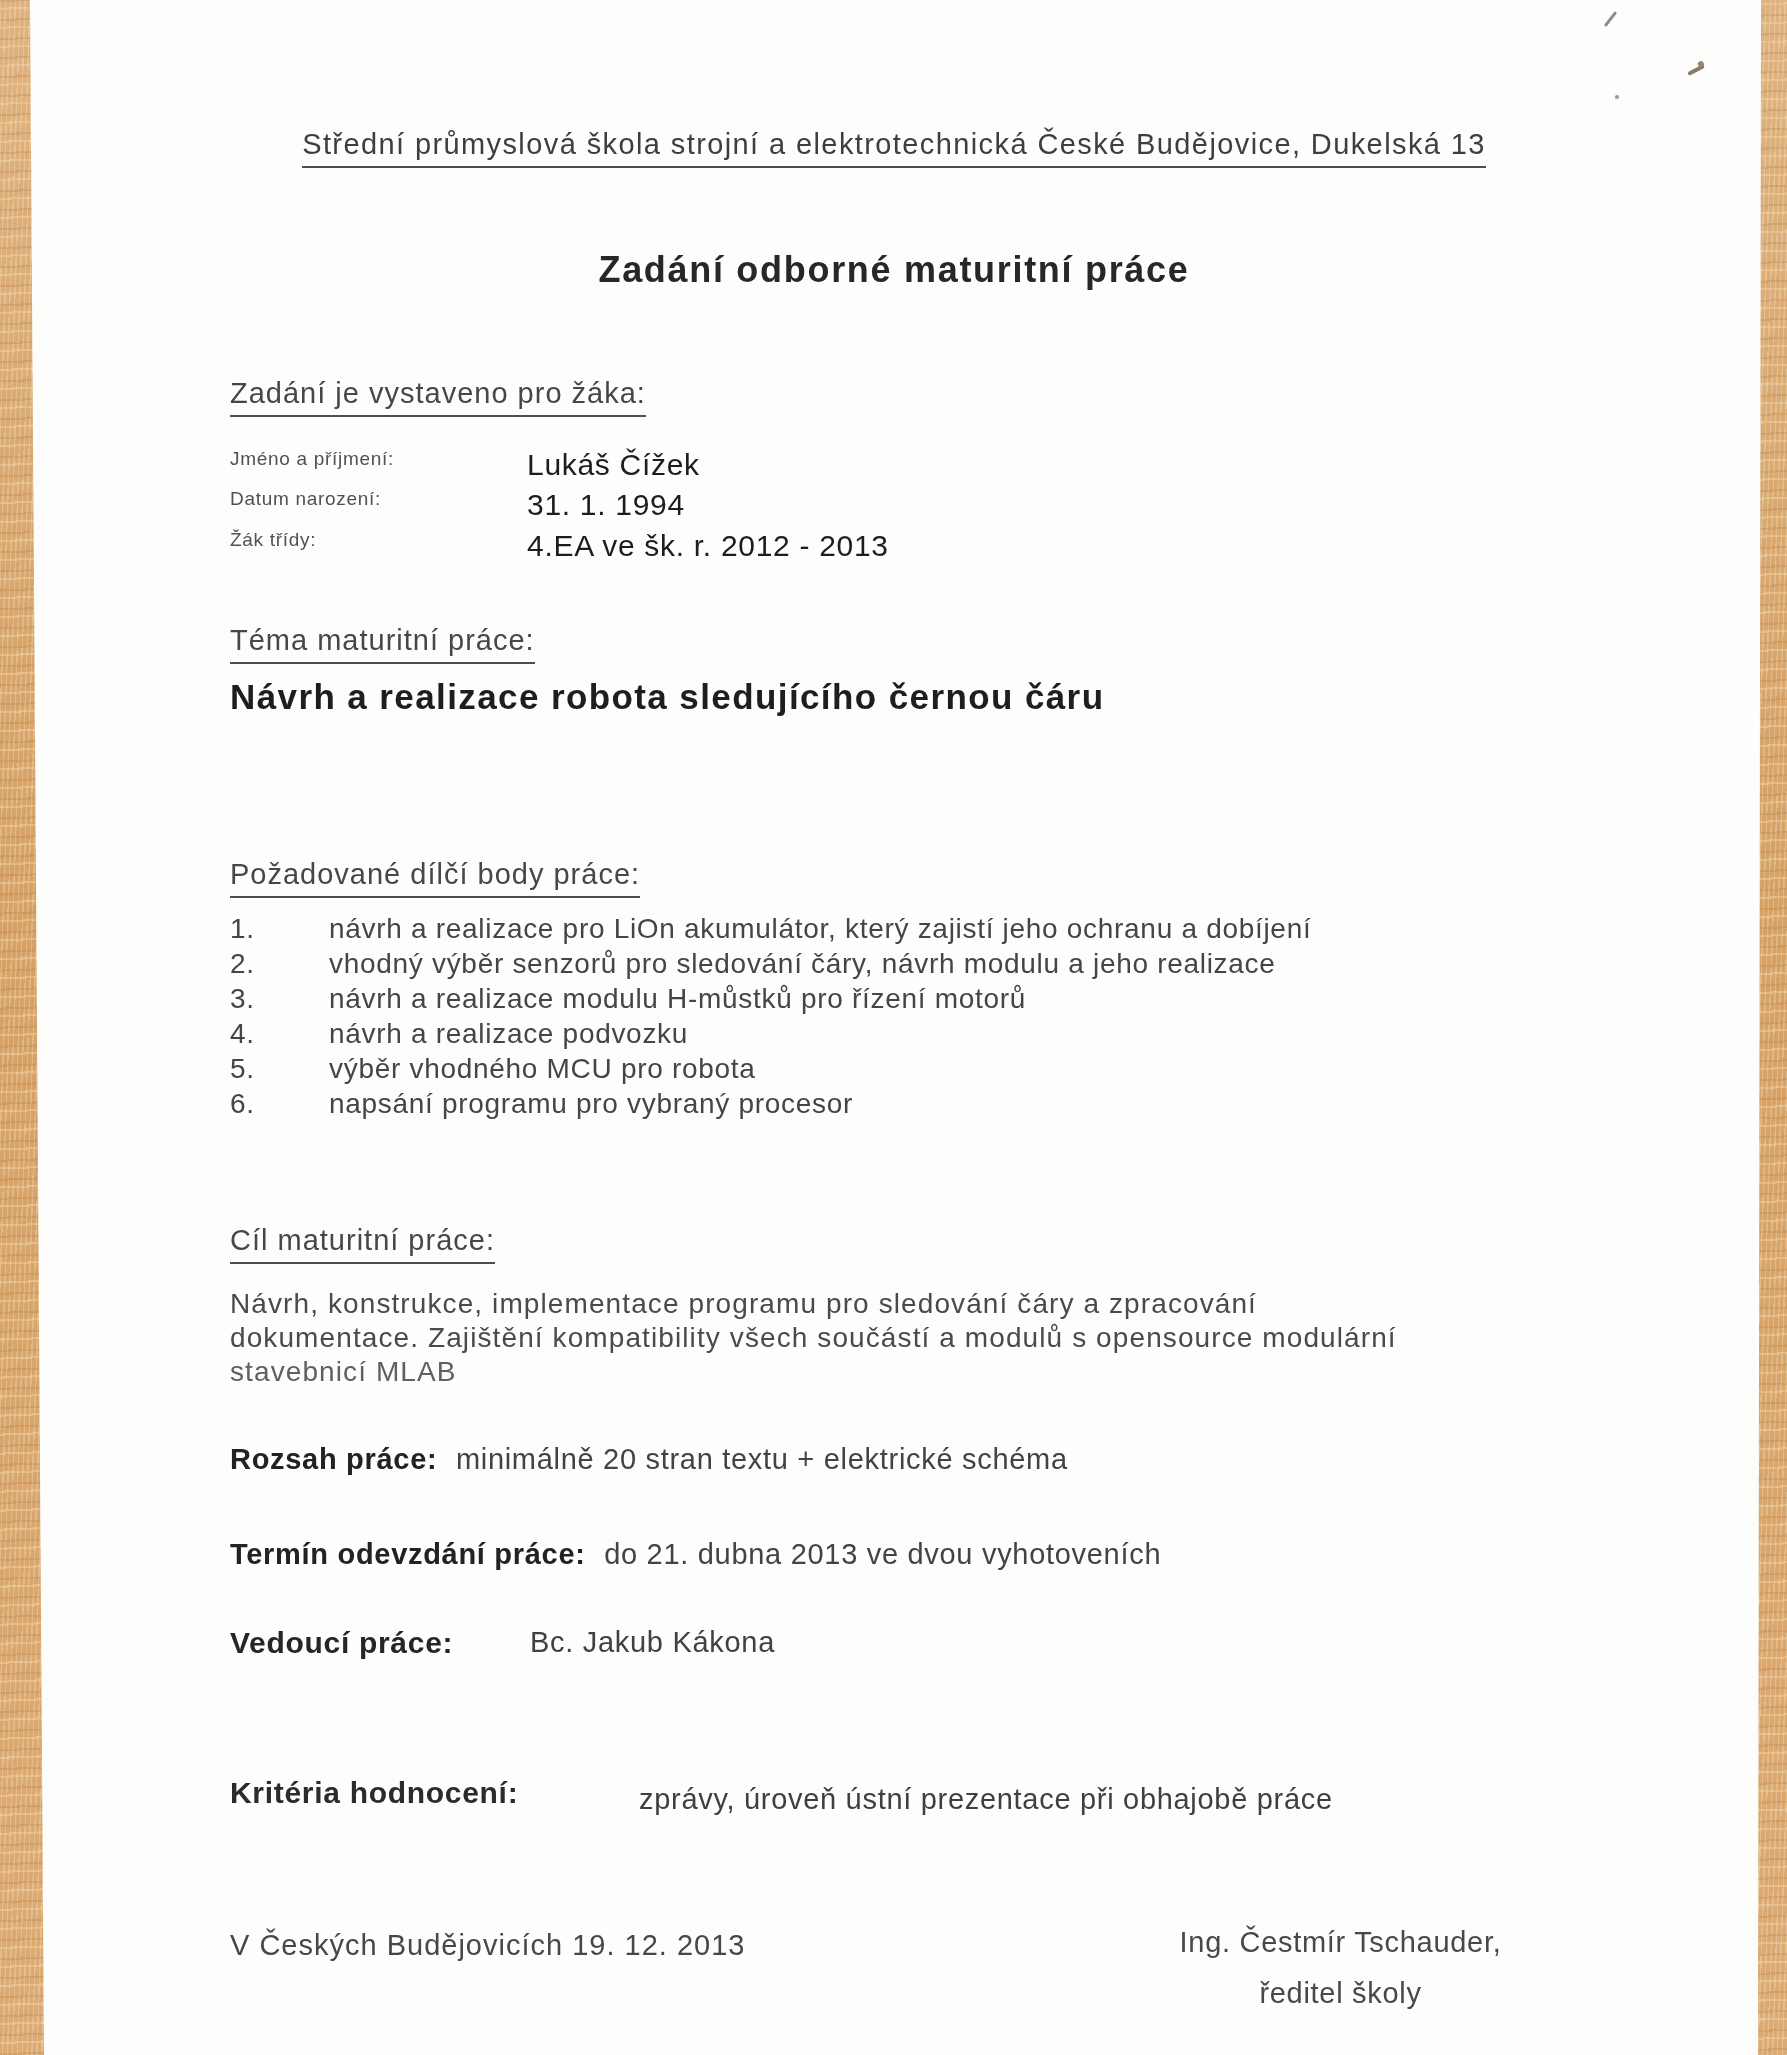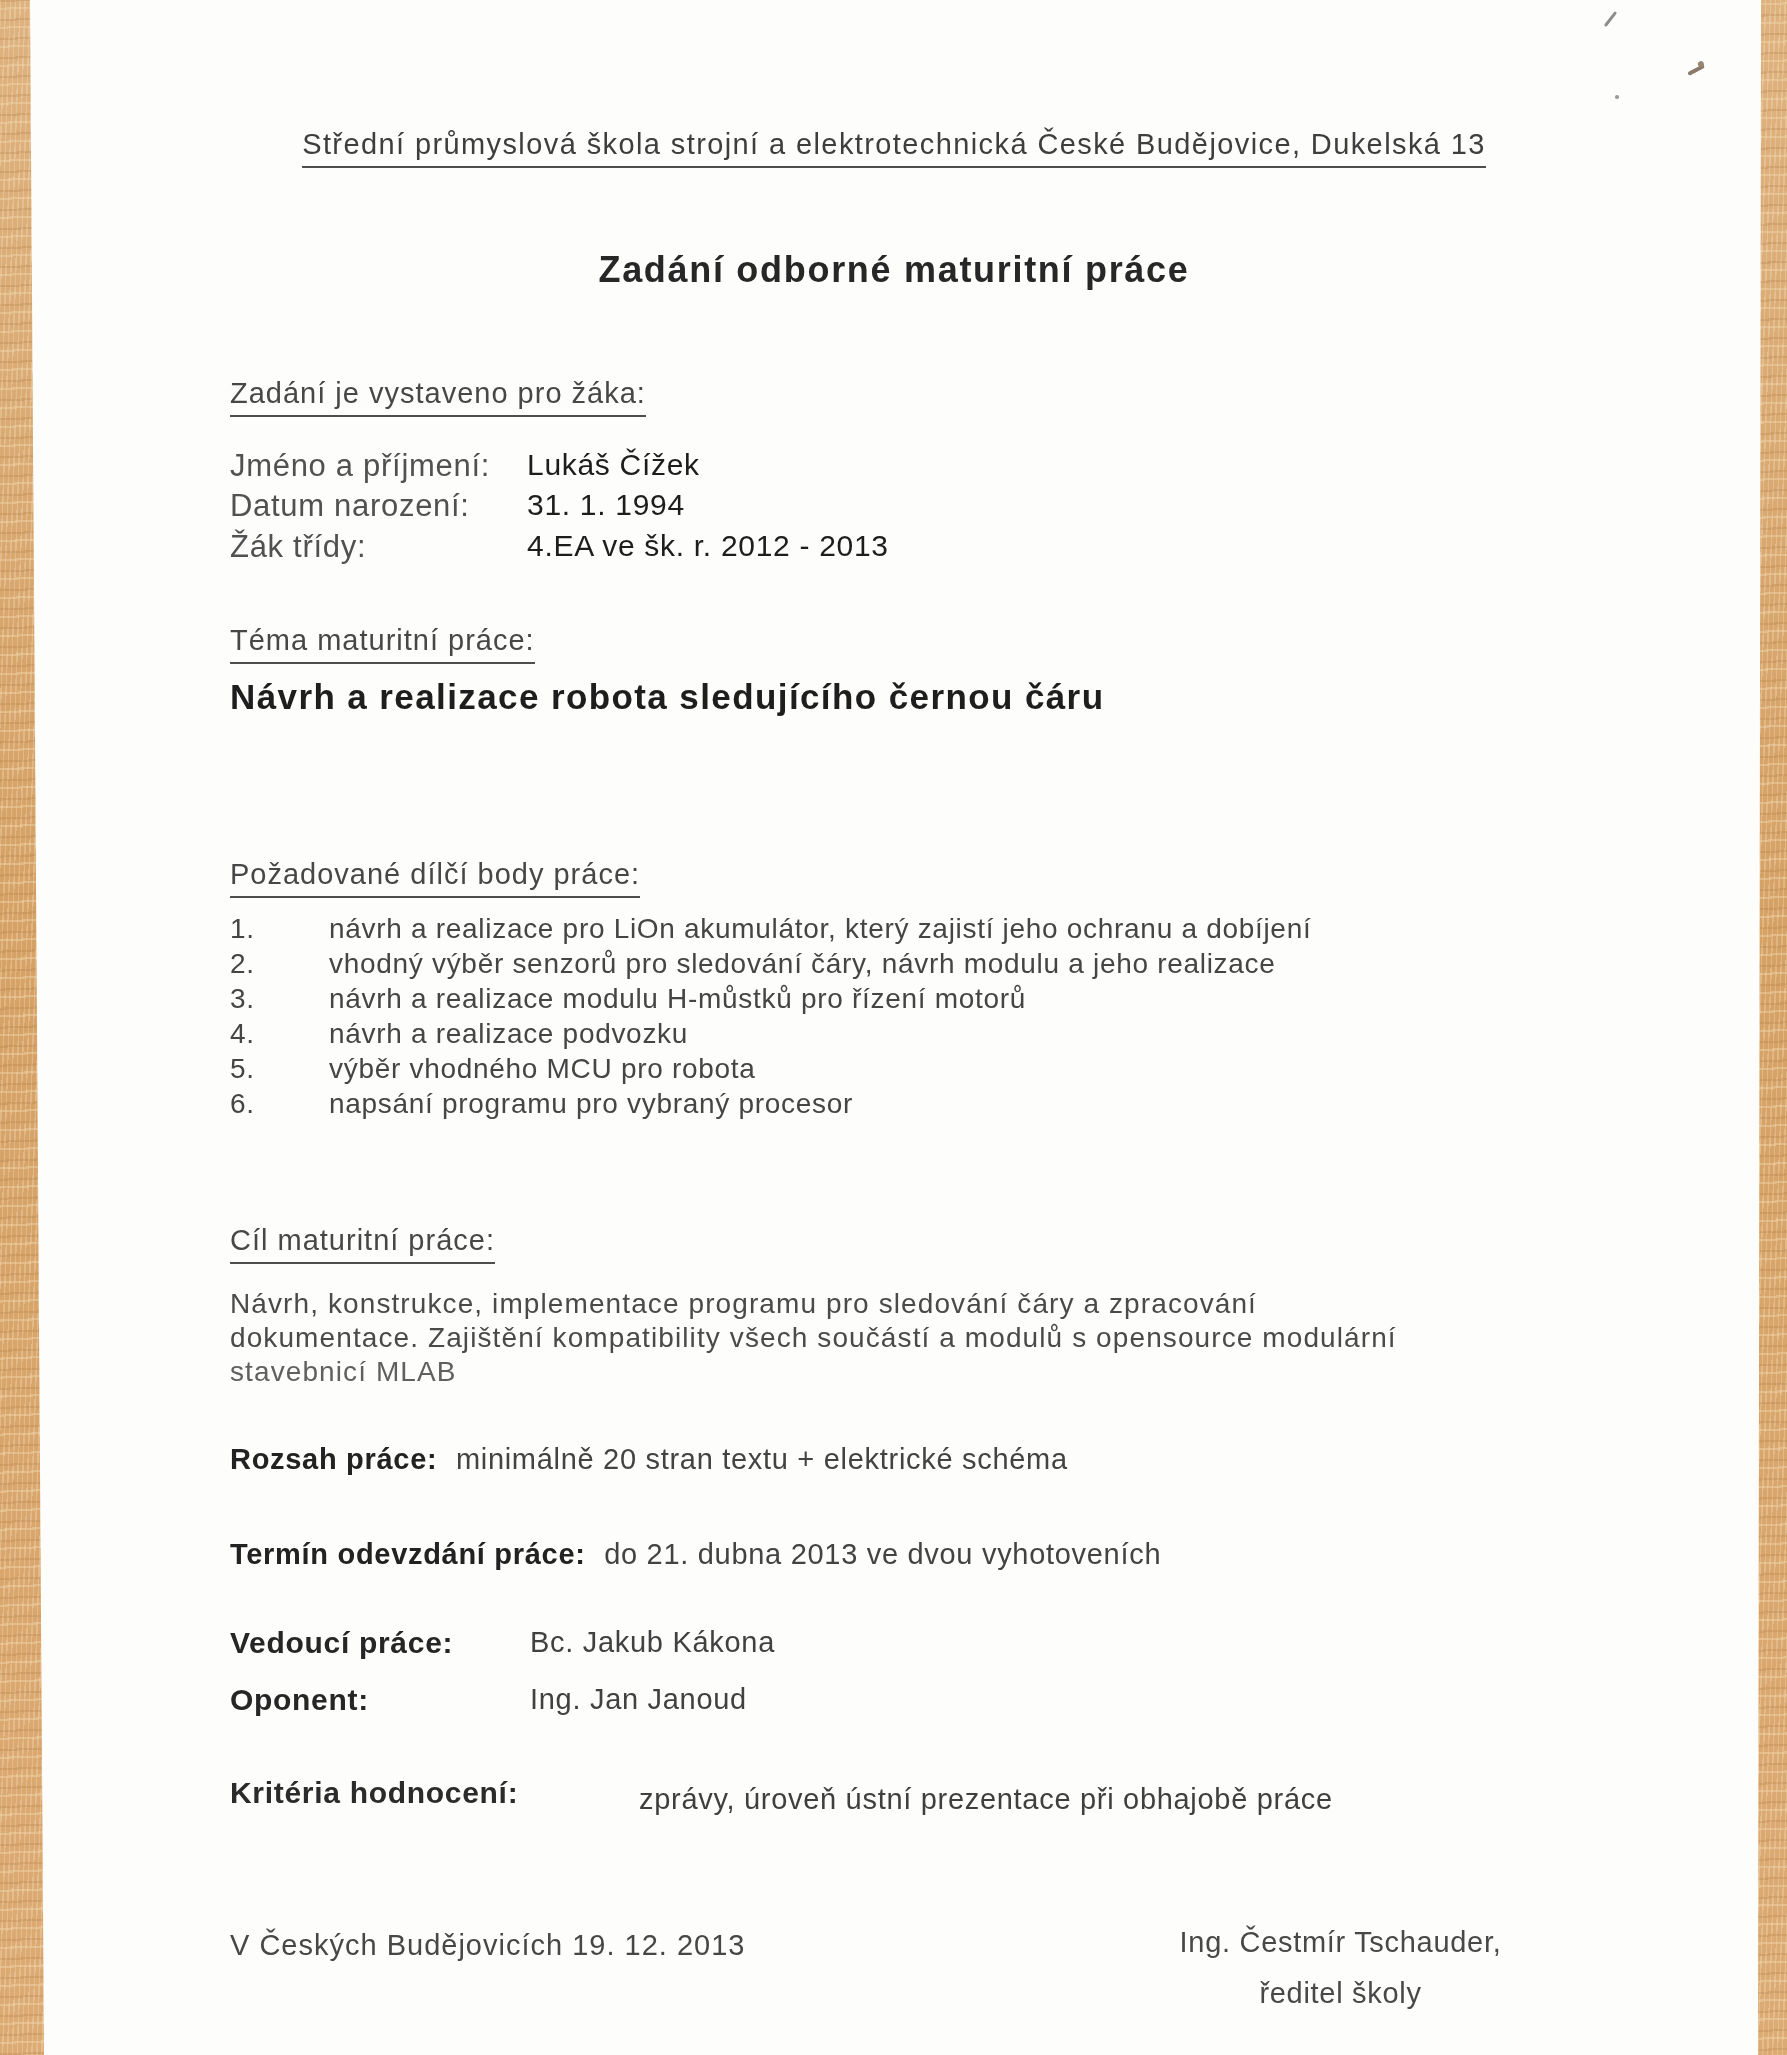--- a/index.html
+++ b/index.html
@@ -46,21 +46,21 @@
   .doc-title {
     position:absolute; top:249px; left:0; width:100%; margin:0;
     text-align:center; font-size:36px; font-weight:bold;
     letter-spacing:1.7px; color:#272727; white-space:nowrap;
   }
   
   .s-student { top:377px; }
   .row { position:absolute; left:230px; display:flex; white-space:nowrap; }
   .row .lbl {
     width:297px; flex:0 0 297px;
-    font-size:31px; color:#515151; letter-spacing:0.7px;
+    font-size:19px; color:#515151; letter-spacing:0.7px;
   }
   .row .val {
     font-size:30px; font-weight:normal; color:#1d1d1d; letter-spacing:0.7px;
   }
   .r-name  { top:448px; }
   .r-birth { top:488px; }
   .r-class { top:529px; }
   
   .s-theme { top:624px; }
   .theme-title {
@@ -230,24 +230,20 @@
     <div class="inline-row r-deadline">
       <span class="b">Termín odevzdání práce:</span>
       <span class="t">do 21. dubna 2013 ve dvou vyhotoveních</span>
     </div>
 
     <div class="person-row r-supervisor">
       <span class="lbl">Vedoucí práce:</span>
       <span class="val">Bc. Jakub Kákona</span>
     </div>
 
-    <div class="person-row r-opponent">
-      <span class="lbl">Oponent:</span>
-      <span class="val">Ing. Jan Janoud</span>
-    </div>
 
     <div class="criteria-row">
       <span class="lbl">Kritéria hodnocení:</span>
       <span class="val">
         <div>zprávy, úroveň ústní prezentace při obhajobě práce</div>
       </span>
     </div>
 
     <div class="place-date">V Českých Budějovicích 19. 12. 2013</div>
 

